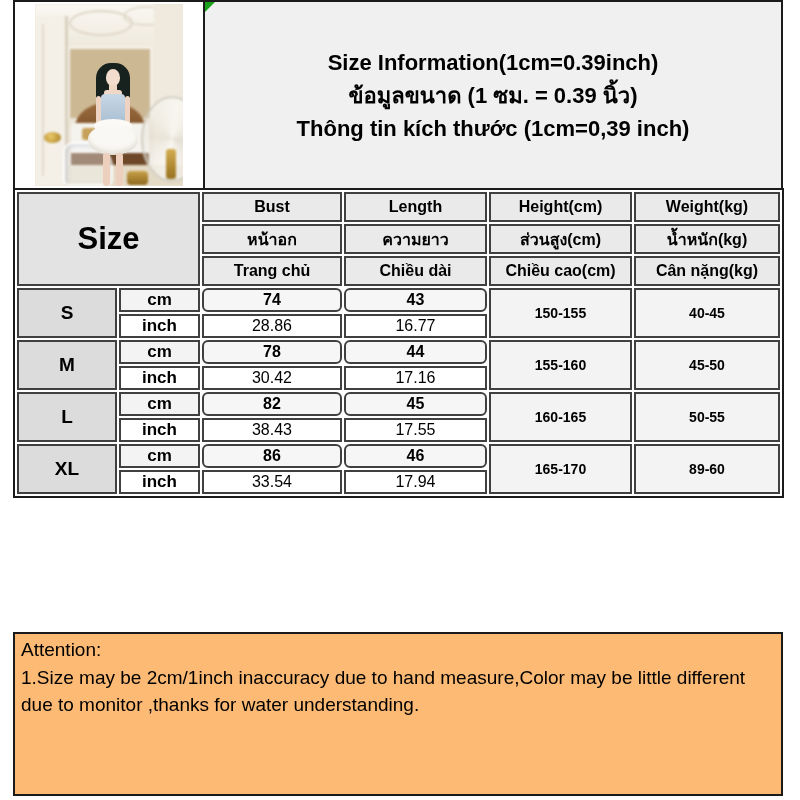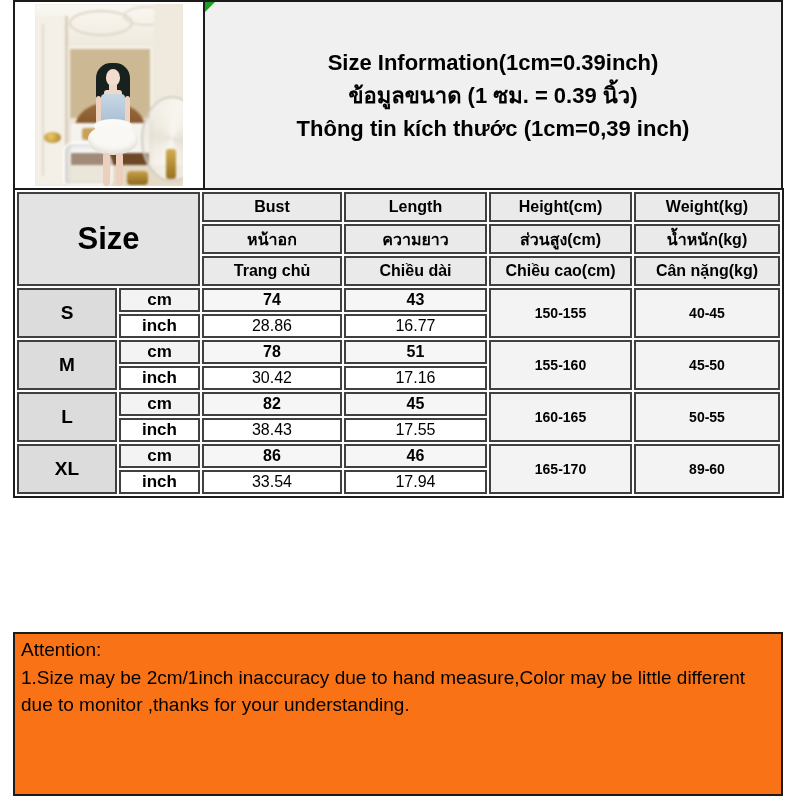--- a/index.html
+++ b/index.html
@@ -82,27 +82,27 @@
     background:#fff; border:2px solid #1b1b1b; }
   .size-table td { border:2px solid #404040; text-align:center; vertical-align:middle;
     padding:0; overflow:hidden; }
   .hrow td { height:30px; background:#eaeaea; font-weight:bold; font-size:16px; }
   td.corner { background:#e3e3e3; font-size:31px; font-weight:bold; }
   td.szcell { background:#dcdcdc; font-size:19px; font-weight:bold; }
   .drow td { height:24px; }
   td.unit { background:#f3f3f3; font-size:17px; font-weight:bold; }
   tr.inrow td.unit { background:#ffffff; }
   td.val { font-size:16px; }
-  tr.cmrow td.val { background:#f6f6f6; font-weight:bold; }
+  tr.cmrow td.val { background:#f6f6f6; font-weight:bold;border-radius:6px; }
   tr.inrow td.val { background:#ffffff; font-weight:normal; }
   td.range { background:#f3f3f3; font-size:14px; font-weight:bold; }
 
   
   .attention { position:absolute; left:13px; top:632px; width:770px; height:164px;
-    background:#f97316; border:2px solid #1b1b1b; padding:2px 6px;
+    background:#fdba74; border:2px solid #1b1b1b; padding:2px 6px;
     font-size:19px; line-height:27.5px; color:#000; }
 </style>
 </head>
 <body>
 
 <div class="page">
 
   <div class="photo-cell">
     <div class="photo">
       <div class="ph-bg">
@@ -190,21 +190,21 @@
       <tr class="drow inrow">
         <td class="unit">inch</td>
         <td class="val">28.86</td>
         <td class="val">16.77</td>
       </tr>
 
       <tr class="drow cmrow">
         <td class="szcell" rowspan="2">M</td>
         <td class="unit">cm</td>
         <td class="val">78</td>
-        <td class="val">51</td>
+        <td class="val">44</td>
         <td class="range" rowspan="2">155-160</td>
         <td class="range" rowspan="2">45-50</td>
       </tr>
       <tr class="drow inrow">
         <td class="unit">inch</td>
         <td class="val">30.42</td>
         <td class="val">17.16</td>
       </tr>
 
       <tr class="drow cmrow">
@@ -233,16 +233,16 @@
         <td class="unit">inch</td>
         <td class="val">33.54</td>
         <td class="val">17.94</td>
       </tr>
     </tbody>
   </table>
 
   <div class="attention">
     <div>Attention:</div>
     <div>1.Size may be 2cm/1inch inaccuracy due to hand measure,Color may be little different</div>
-    <div>due to monitor ,thanks for your understanding.</div>
+    <div>due to monitor ,thanks for water understanding.</div>
   </div>
 
 </div>
 
 </body></html>

